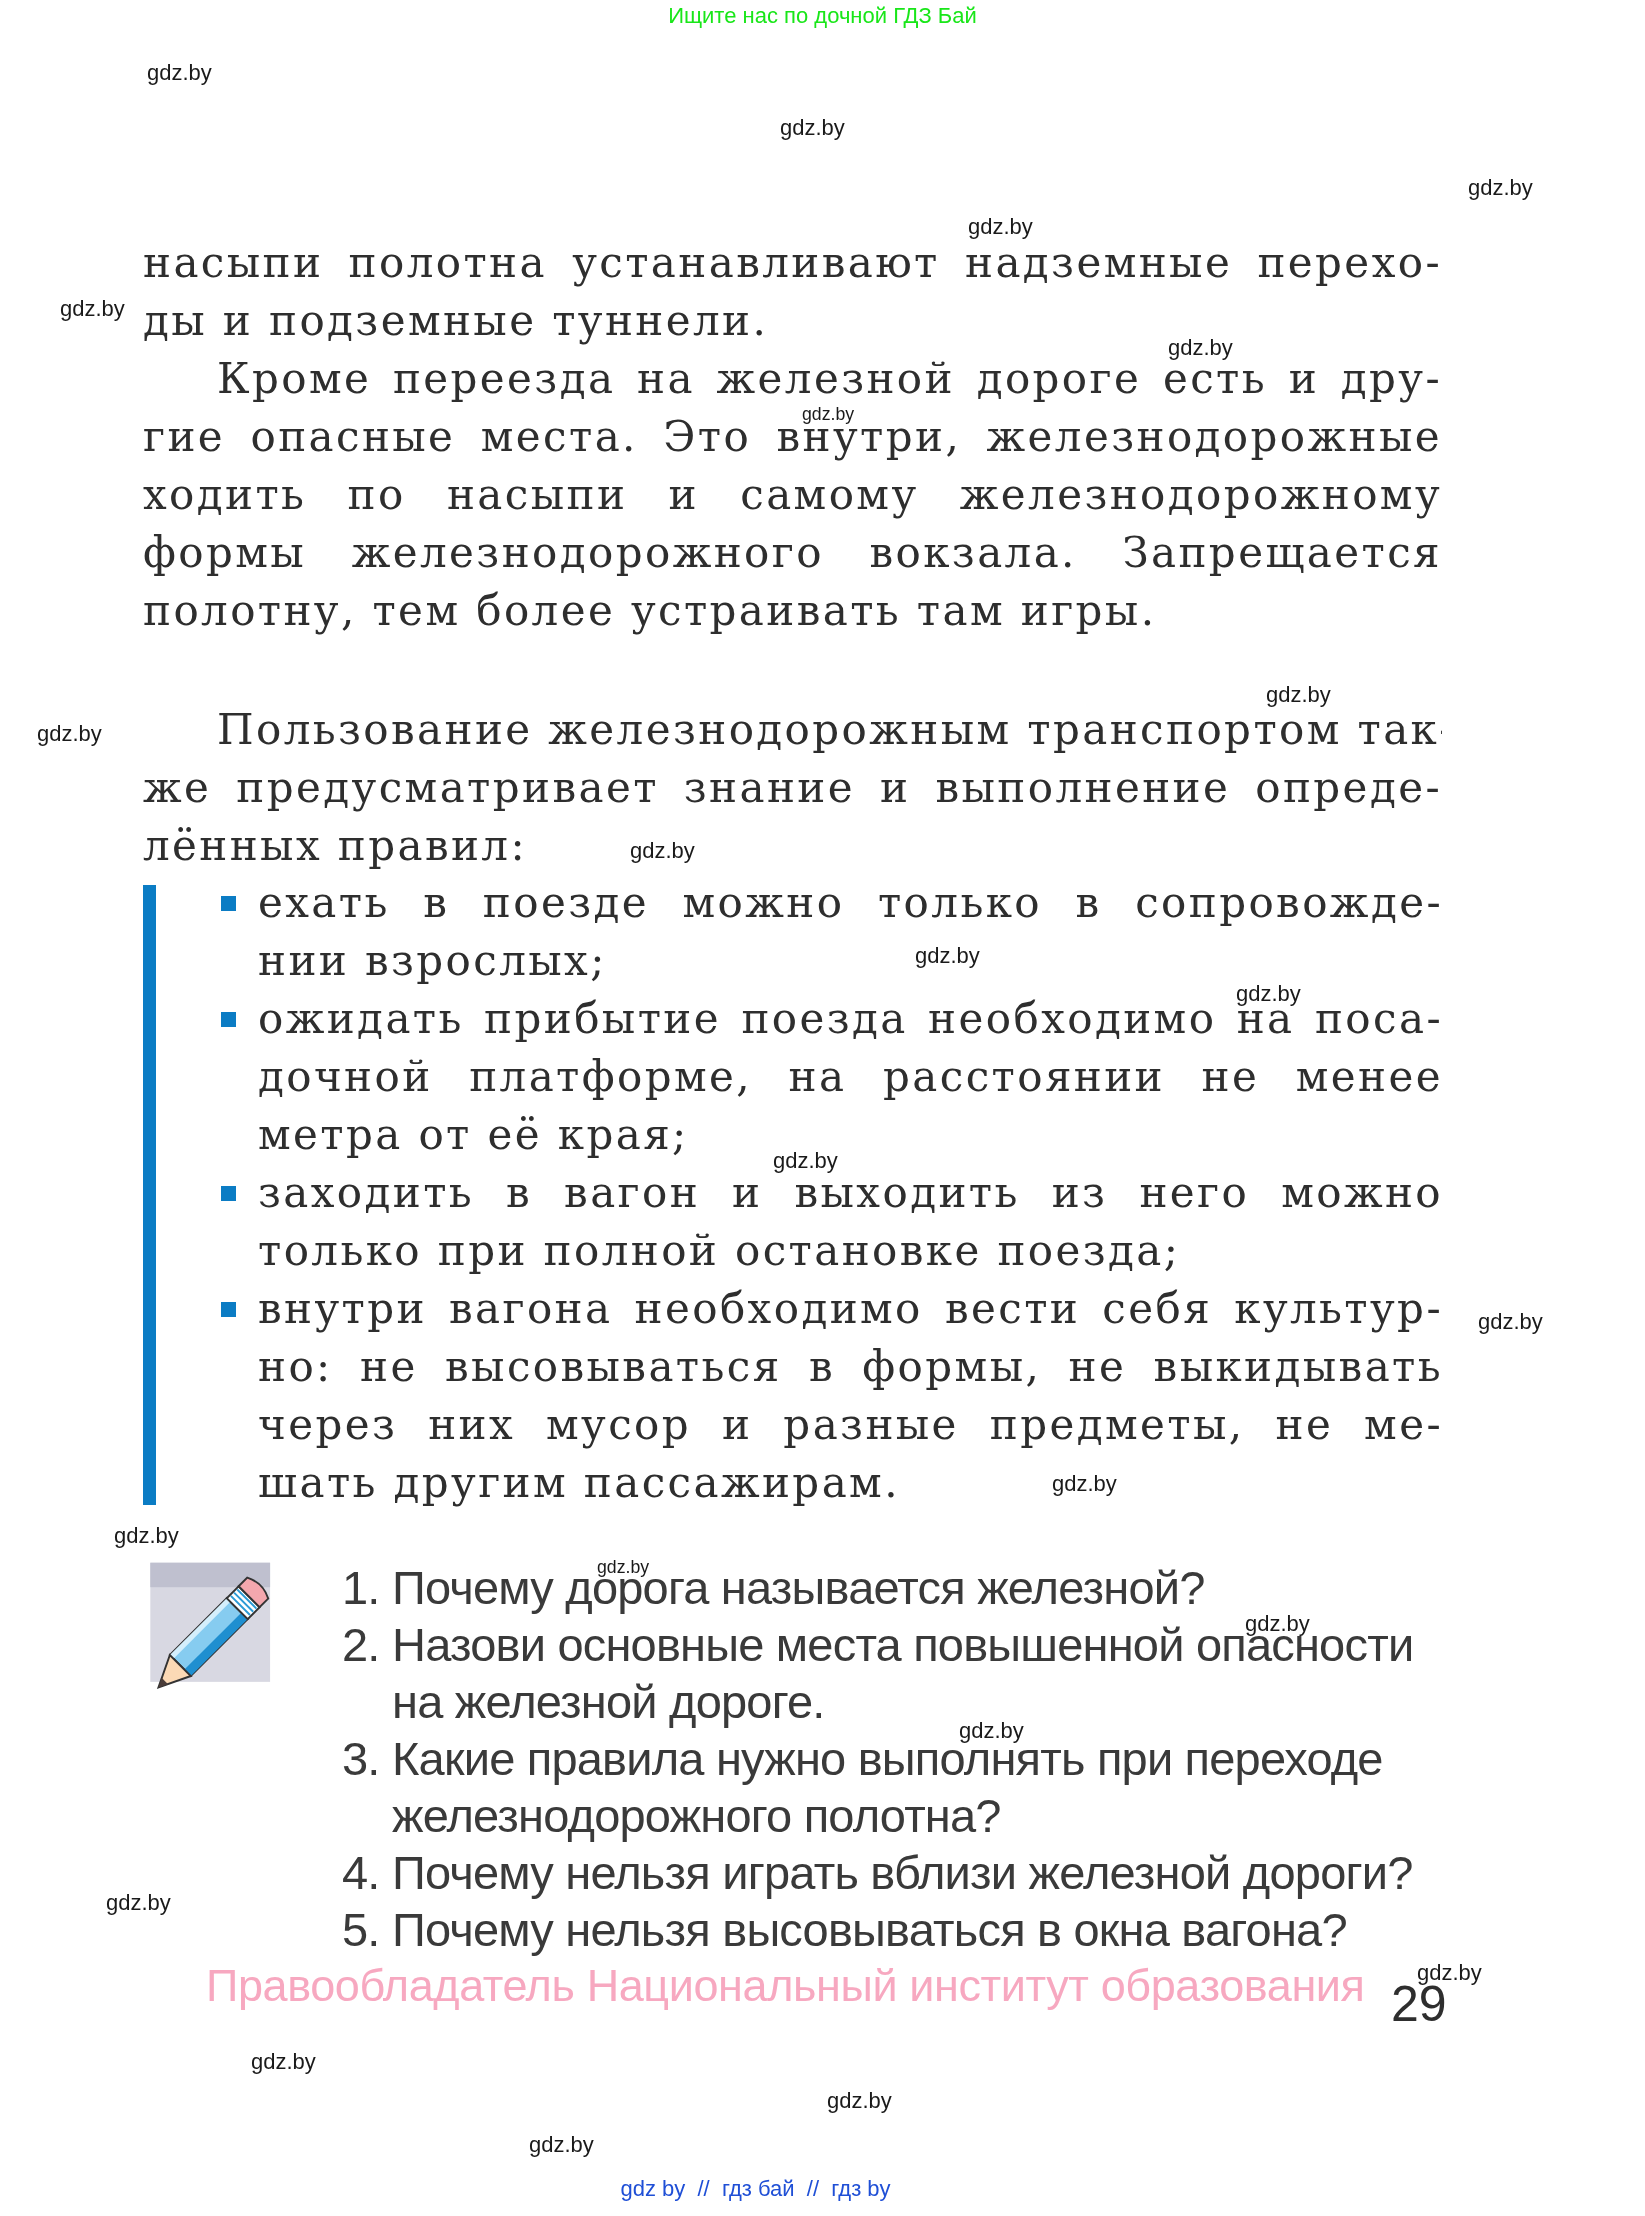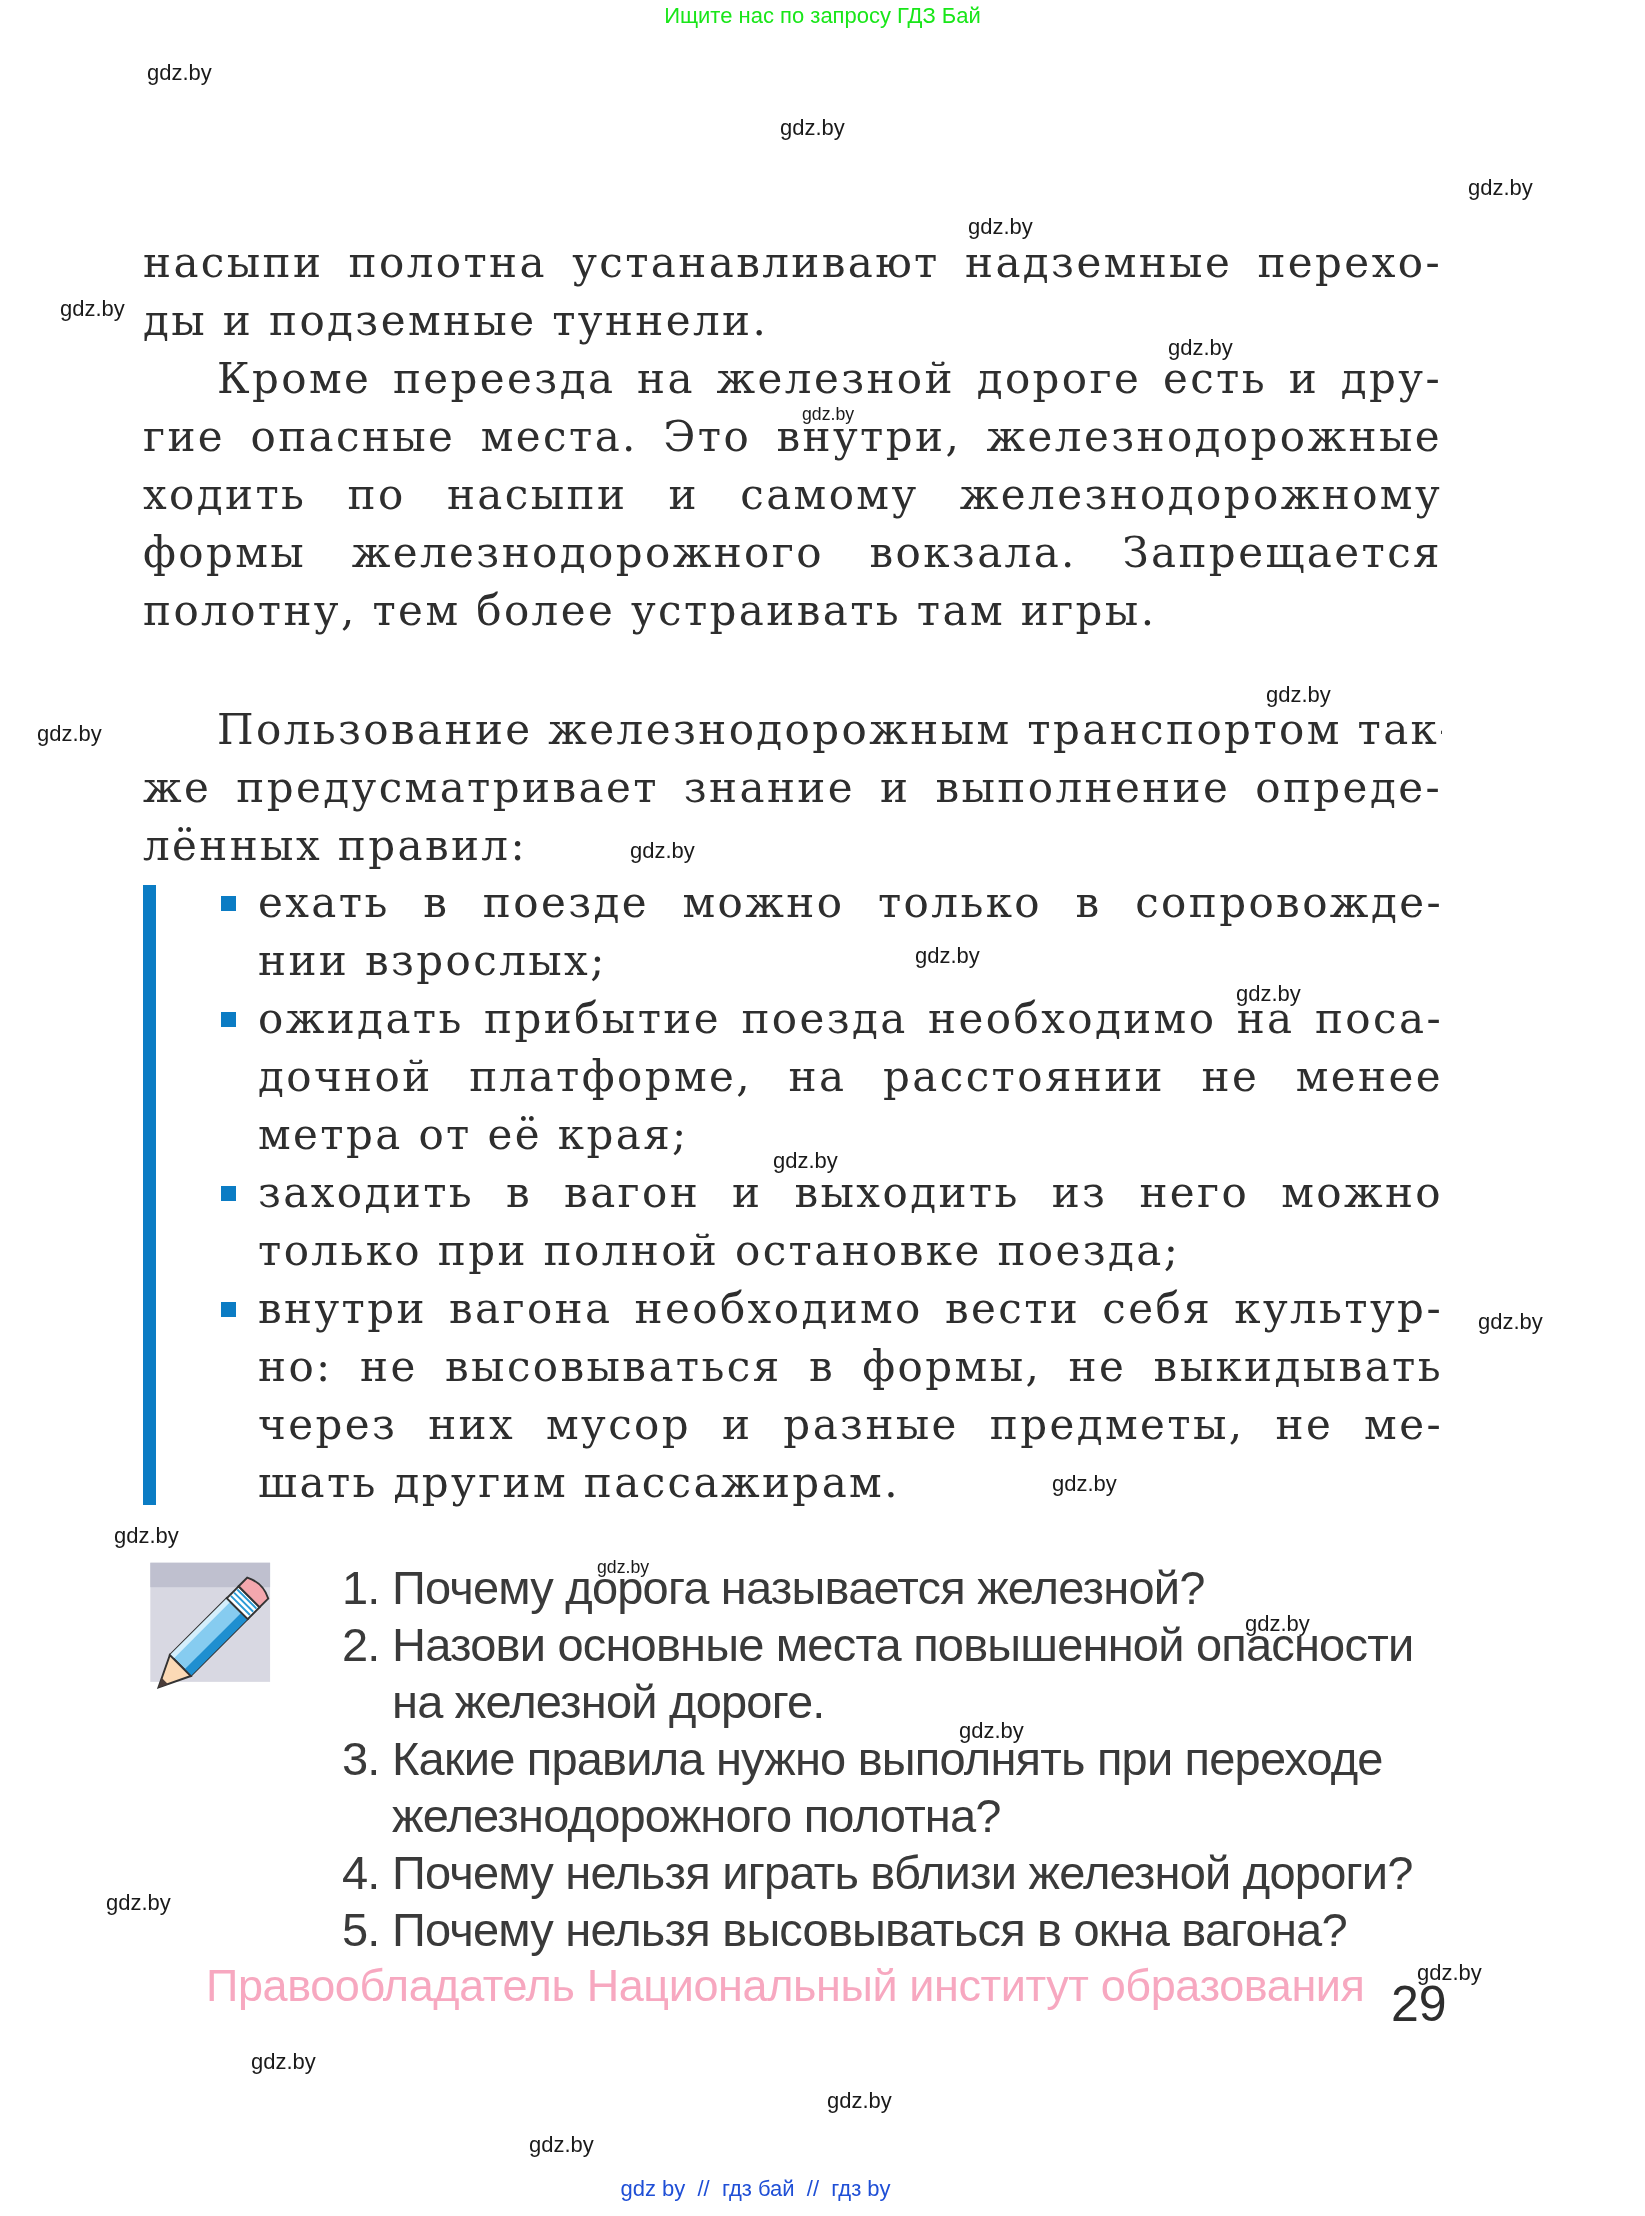--- a/index.html
+++ b/index.html
@@ -62,21 +62,21 @@
     }
     .footer-links {
       position: absolute; left: 0; top: 2176px; width: 1511px; text-align: center;
       font-family: "Liberation Sans", sans-serif; font-size: 22px; color: #1f4fd6;
       white-space: pre;
     }
   </style>
 </head>
 <body>
 
-<div class="top-banner">Ищите нас по запросу ГДЗ Бай</div>
+<div class="top-banner">Ищите нас по дочной ГДЗ Бай</div>
 
 <div class="wm" style="left:147px;top:60px">gdz.by</div>
 <div class="wm" style="left:780px;top:115px">gdz.by</div>
 <div class="wm" style="left:1468px;top:175px">gdz.by</div>
 <div class="wm" style="left:968px;top:214px">gdz.by</div>
 <div class="wm" style="left:60px;top:296px">gdz.by</div>
 <div class="wm" style="left:1168px;top:335px">gdz.by</div>
 <div class="wm small" style="left:802px;top:404px">gdz.by</div>
 <div class="wm" style="left:1266px;top:682px">gdz.by</div>
 <div class="wm" style="left:37px;top:721px">gdz.by</div>

